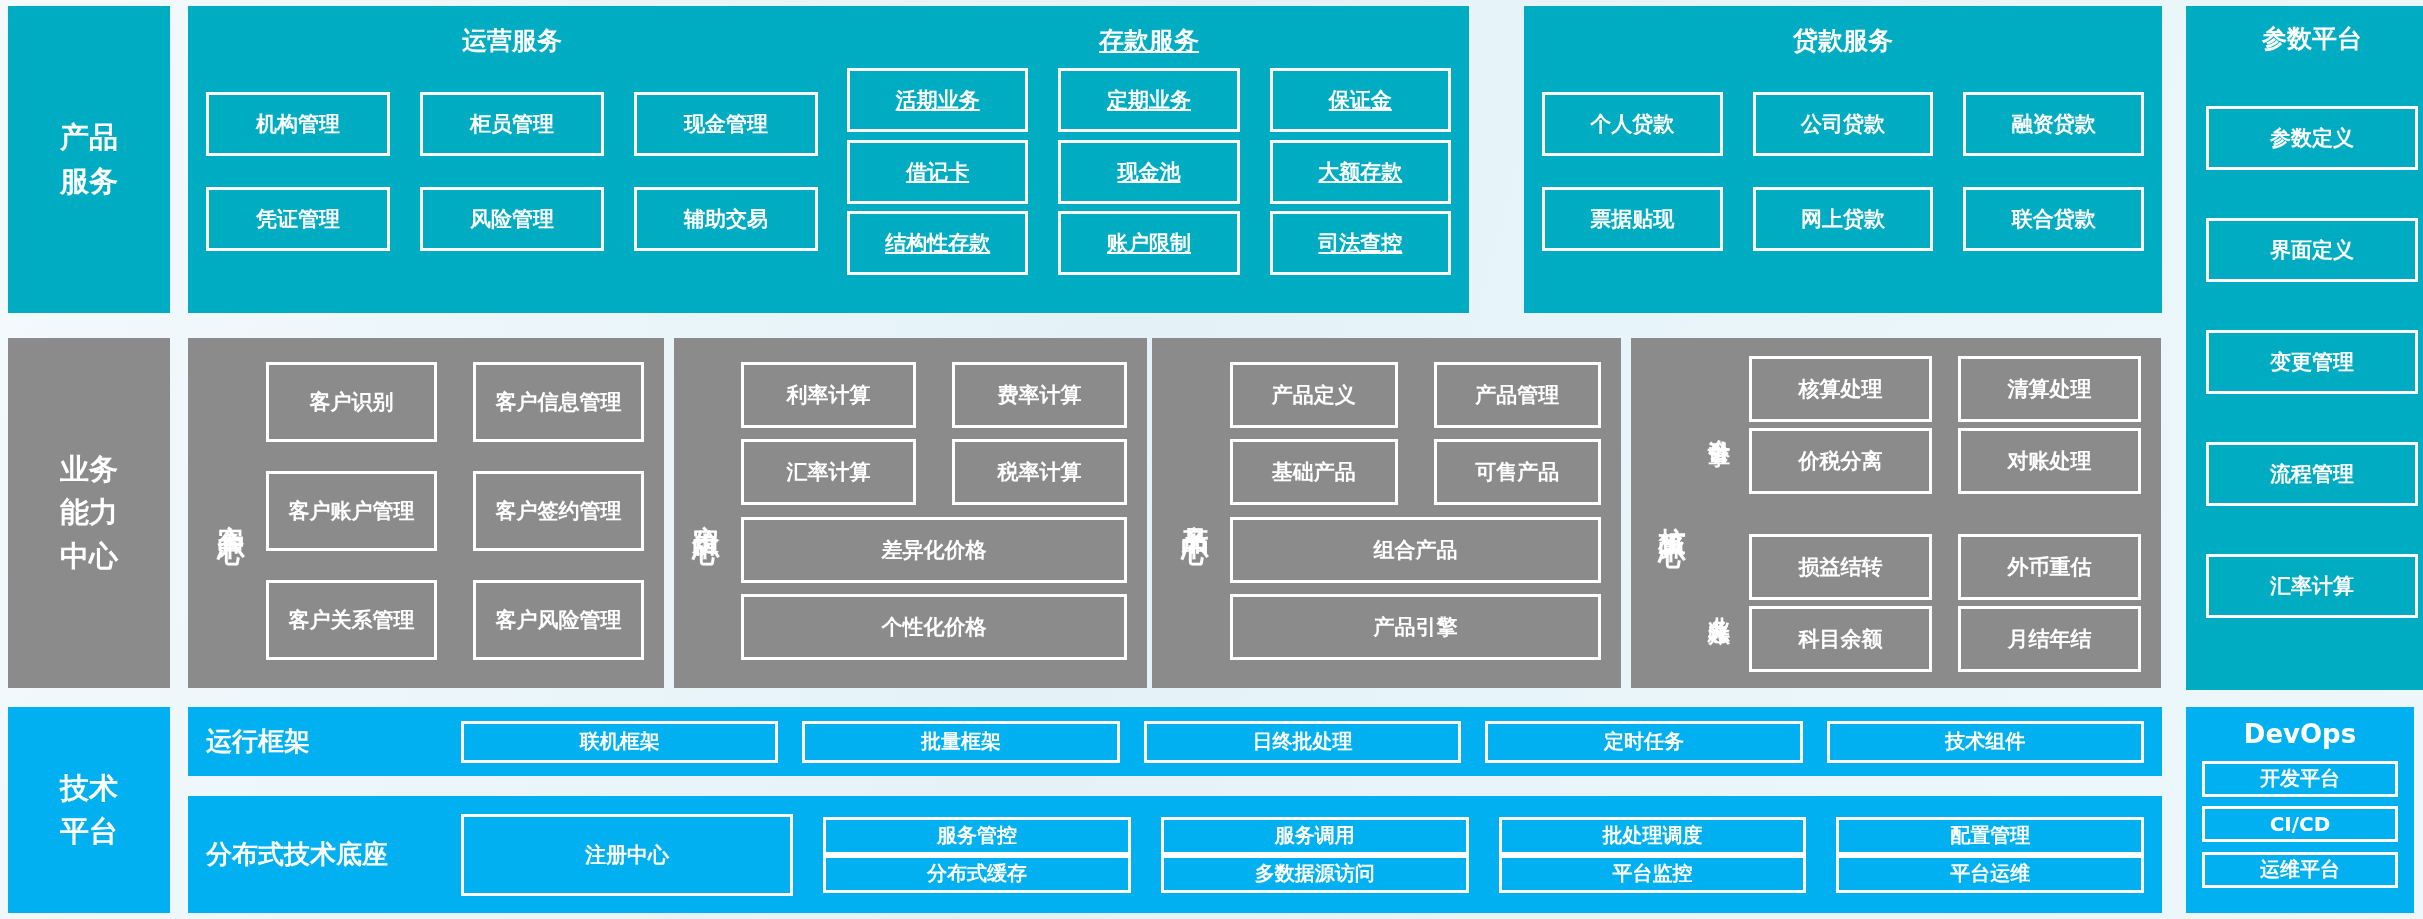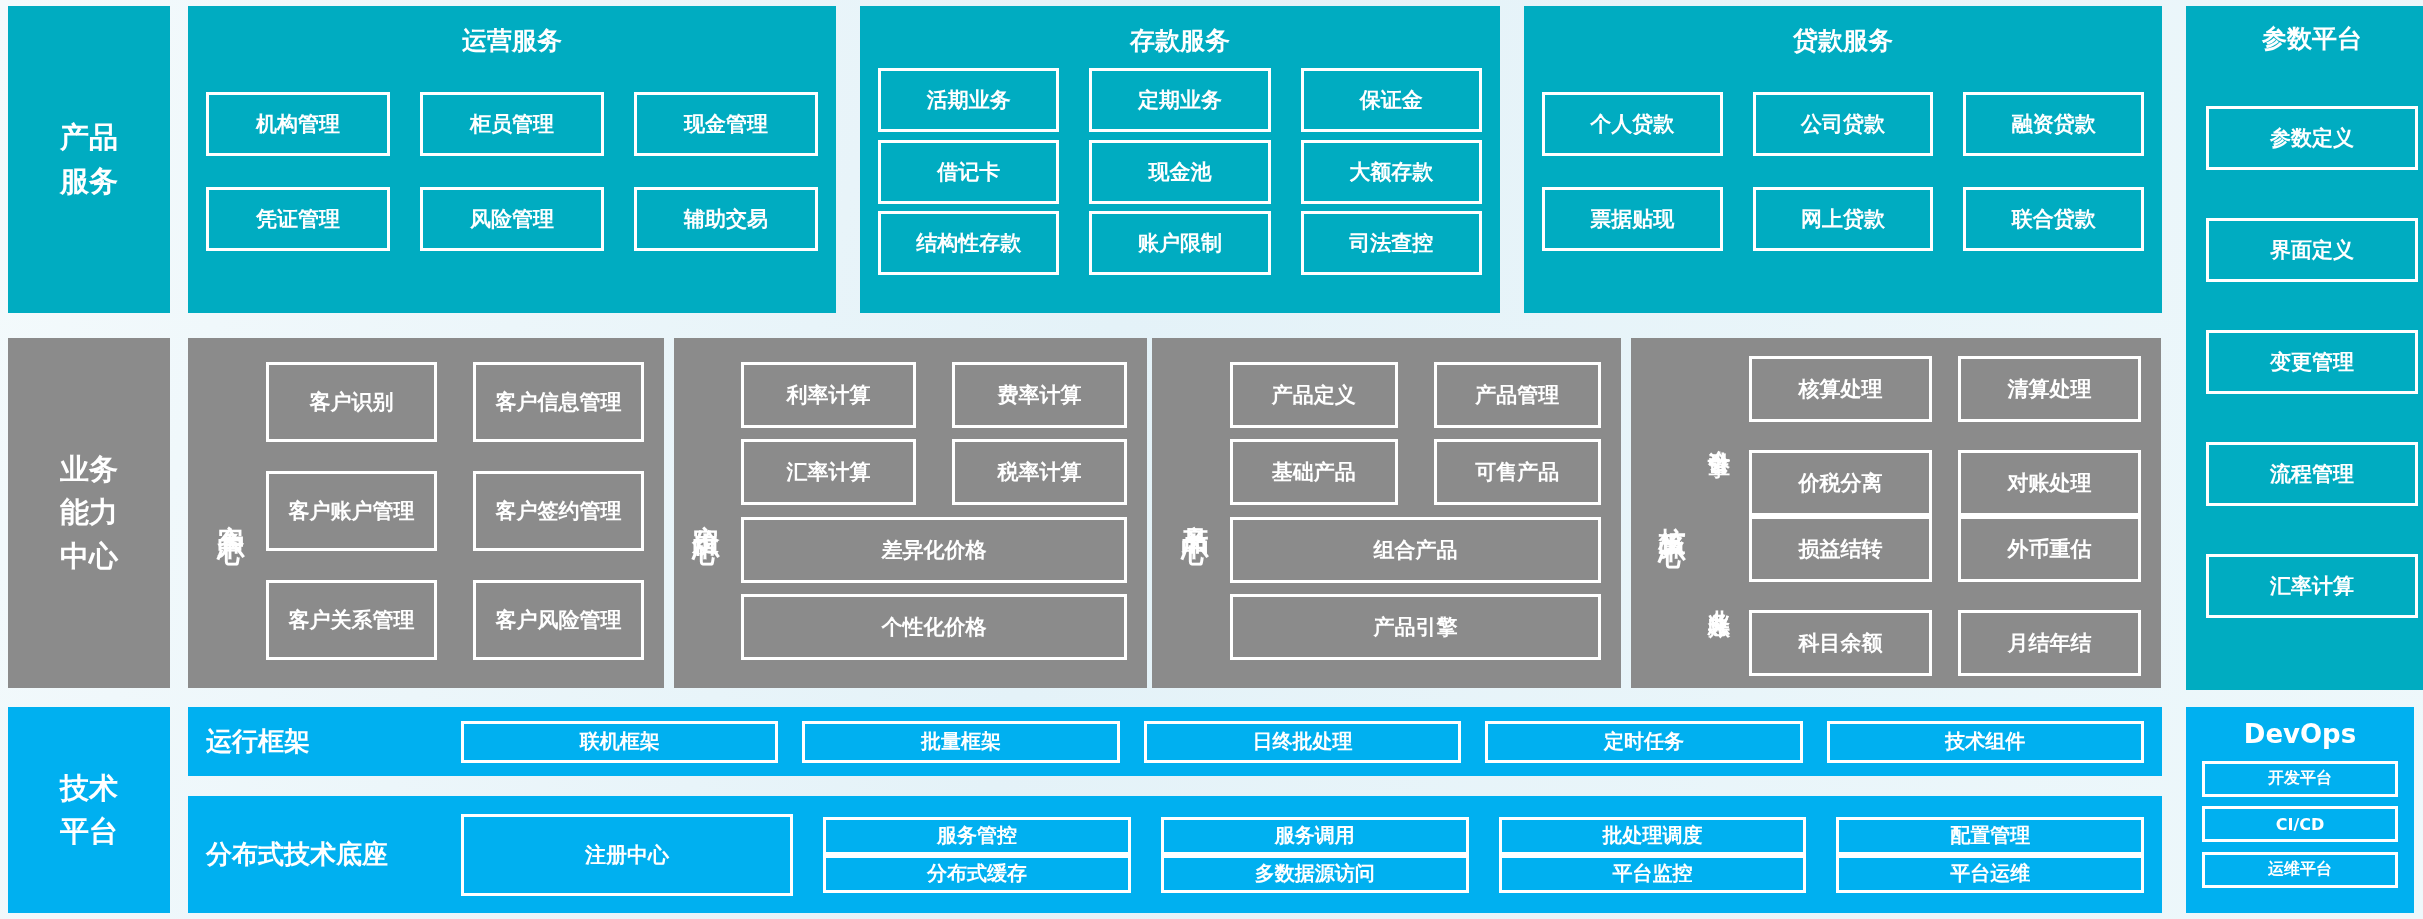--- a/index.html
+++ b/index.html
@@ -37,39 +37,39 @@
   .sec-title{text-align:center;font-size:25px;font-weight:bold;height:36px;flex:0 0 auto;}
   .sec-rows{flex:1;display:flex;flex-direction:column;justify-content:space-evenly;}
   .sec-row{display:flex;gap:30px;}
   .sec-row .box{flex:1;height:64px;}
 
   
   .vcol{display:flex;flex-direction:column;padding:16px 20px 24px;}
   .vcol-title{text-align:center;font-size:25px;font-weight:bold;flex:0 0 auto;height:36px;}
   .vcol-items{flex:1;display:flex;flex-direction:column;justify-content:space-evenly;}
   .param-col .box{height:64px;}
-  .devops-col .box{height:36px;font-size:16px;border-width:3px;}
+  .devops-col .box{height:36px;font-size:20px;border-width:3px;}
 
   
   .center{display:flex;padding:24px 20px 28px 22px;}
   .vlabel{
     writing-mode:vertical-lr;text-orientation:upright;
     display:flex;align-items:center;justify-content:center;
     font-size:27px;font-weight:bold;letter-spacing:4px;
     flex:0 0 42px;
   }
   .vlabel.sub{font-size:22px;letter-spacing:2px;flex:0 0 40px;}
   .center-grid{flex:1;display:flex;flex-direction:column;justify-content:space-between;margin-left:14px;}
   .grid-row{display:flex;gap:36px;}
   .grid-row .box{flex:1;height:80px;}
   .center.tight .grid-row .box{height:66px;}
   .grid-row .box.wide{height:66px;}
   .acct-groups{flex:1;display:flex;flex-direction:column;justify-content:space-between;margin-left:6px;}
   .acct-group{display:flex;}
-  .acct-grid{flex:1;display:flex;flex-direction:column;gap:28px;margin-left:10px;}
+  .acct-grid{flex:1;display:flex;flex-direction:column;gap:6px;margin-left:10px;}
   .acct-grid .grid-row{gap:26px;}
   .acct-grid .grid-row .box{height:66px;}
 
   
   .bar{display:flex;align-items:center;padding:0 18px;}
   .bar-label{font-size:26px;font-weight:bold;flex:0 0 255px;}
   .bar-items{flex:1;display:flex;gap:24px;}
   .bar-items .box{flex:1;height:42px;font-size:20px;}
   .dist-content{flex:1;display:flex;gap:30px;align-items:center;}
   .registry{flex:1;height:82px;align-self:center;}
@@ -97,21 +97,21 @@
         <div class="box">现金管理</div>
       </div>
       <div class="sec-row">
         <div class="box">凭证管理</div>
         <div class="box">风险管理</div>
         <div class="box">辅助交易</div>
       </div>
     </div>
   </div>
 
-  <div class="block teal sec" style="left:860px;top:6px;width:640px;height:307px;">
+  <div class="block teal sec" style="left:829px;top:6px;width:640px;height:307px;text-decoration:underline;">
     <div class="sec-title">存款服务</div>
     <div class="sec-rows">
       <div class="sec-row">
         <div class="box">活期业务</div>
         <div class="box">定期业务</div>
         <div class="box">保证金</div>
       </div>
       <div class="sec-row">
         <div class="box">借记卡</div>
         <div class="box">现金池</div>

